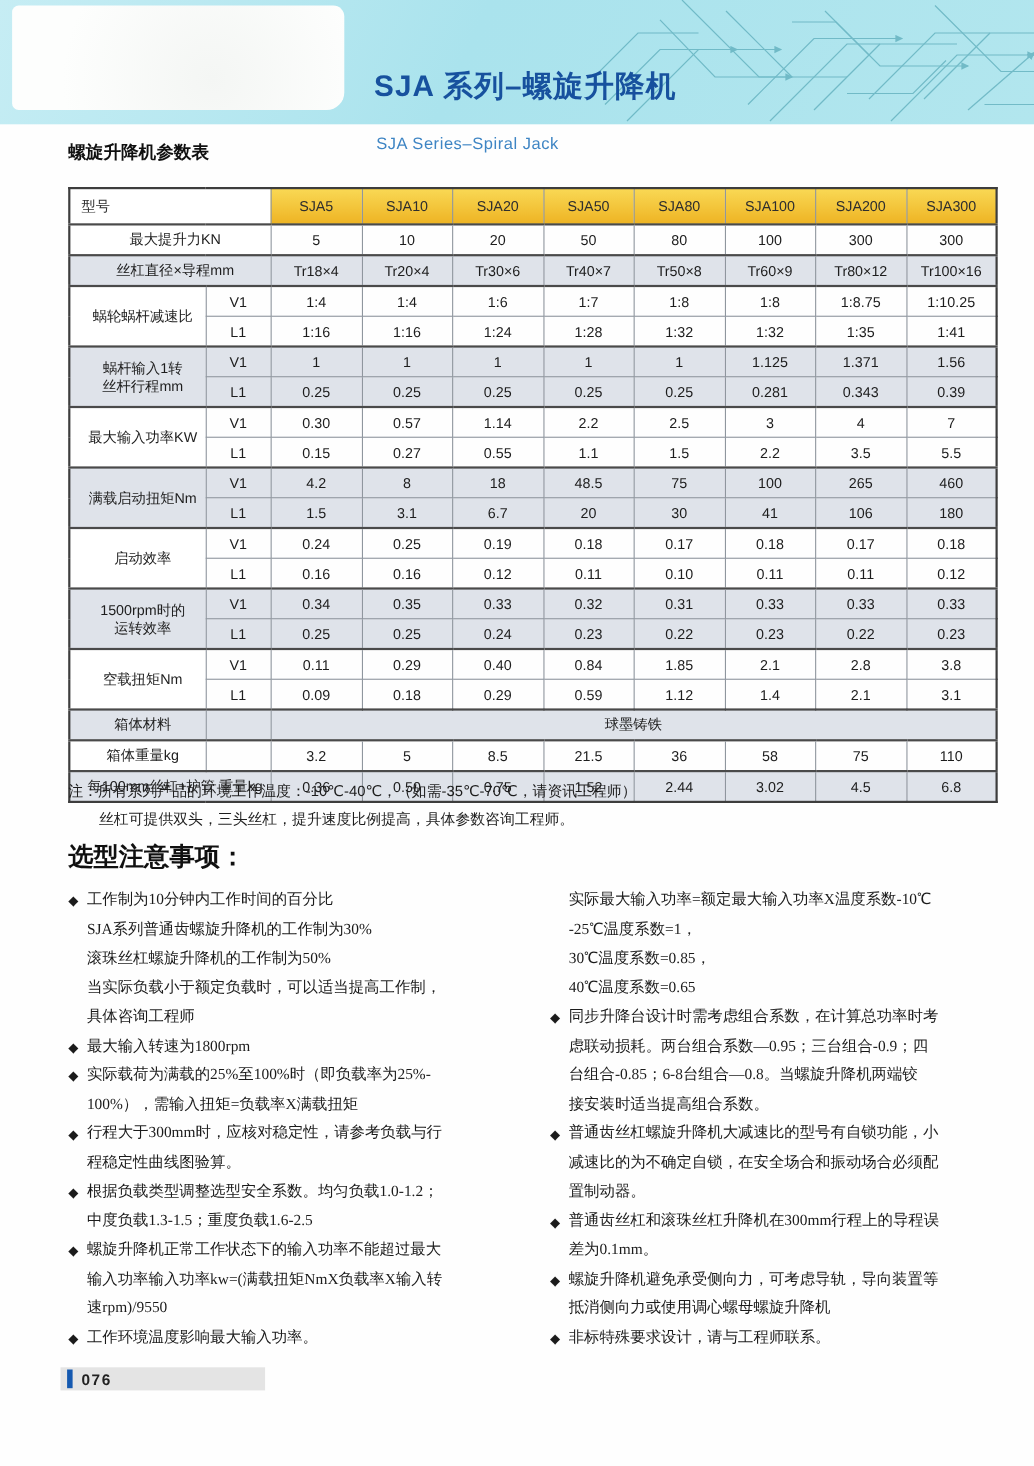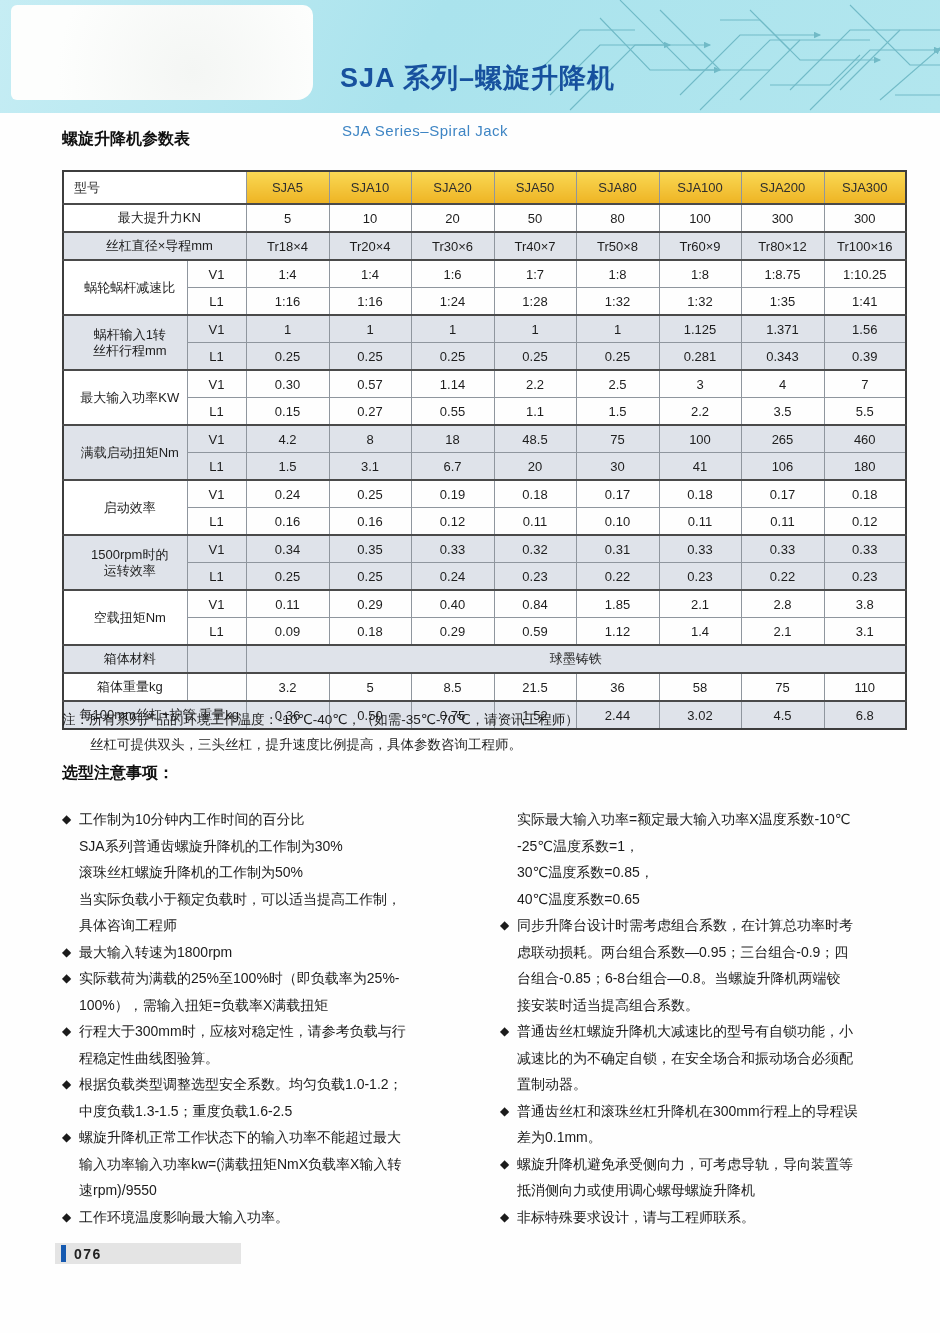--- a/index.html
+++ b/index.html
@@ -30,26 +30,26 @@
   table.params th.lbl{text-align:center;padding-left:9px;white-space:pre-line;line-height:16px;
           background:#fff;}
   table.params tr.group-start>th,table.params tr.group-start>td{border-top:2px solid #4a4a4a;}
   table.params .sh{background:#dfe3ea;}
   table.params th.lbl.sh{background:#dfe3ea;}
 
   .table-notes{position:absolute;left:62px;top:707px;font-size:13.5px;line-height:25px;color:#1d1d1d;}
   .table-notes .note2{margin-left:28px;}
 
   
-  .sel-title{position:absolute;left:62px;top:763px;font-size:16px;font-weight:bold;color:#101010;}
+  .sel-title{position:absolute;left:62px;top:763px;font-size:23px;font-weight:bold;color:#101010;}
   .col-left{position:absolute;left:62px;top:806px;width:430px;}
   .col-right{position:absolute;left:500px;top:806px;width:408px;}
   .bullet{display:flex;font-size:14px;line-height:26.5px;color:#1b1b1b;}
   .bullet .marker{flex:0 0 17px;width:17px;font-size:12px;}
-  .bullet .btext{flex:1;white-space:pre-line;}
+  .bullet .btext{flex:1;white-space:pre-line;font-family:Liberation Serif, serif;}
 
   
   .page-bar{position:absolute;left:55px;top:1243px;width:186px;height:21px;background:#e4e4e4;
           display:flex;align-items:center;}
   .page-bar .bar{width:5px;height:17px;background:#1559b0;margin-left:6px;}
   .page-bar .num{margin-left:8px;font-size:14px;font-weight:bold;letter-spacing:1.5px;color:#222;}
 </style>
 </head>
 <body>
 

